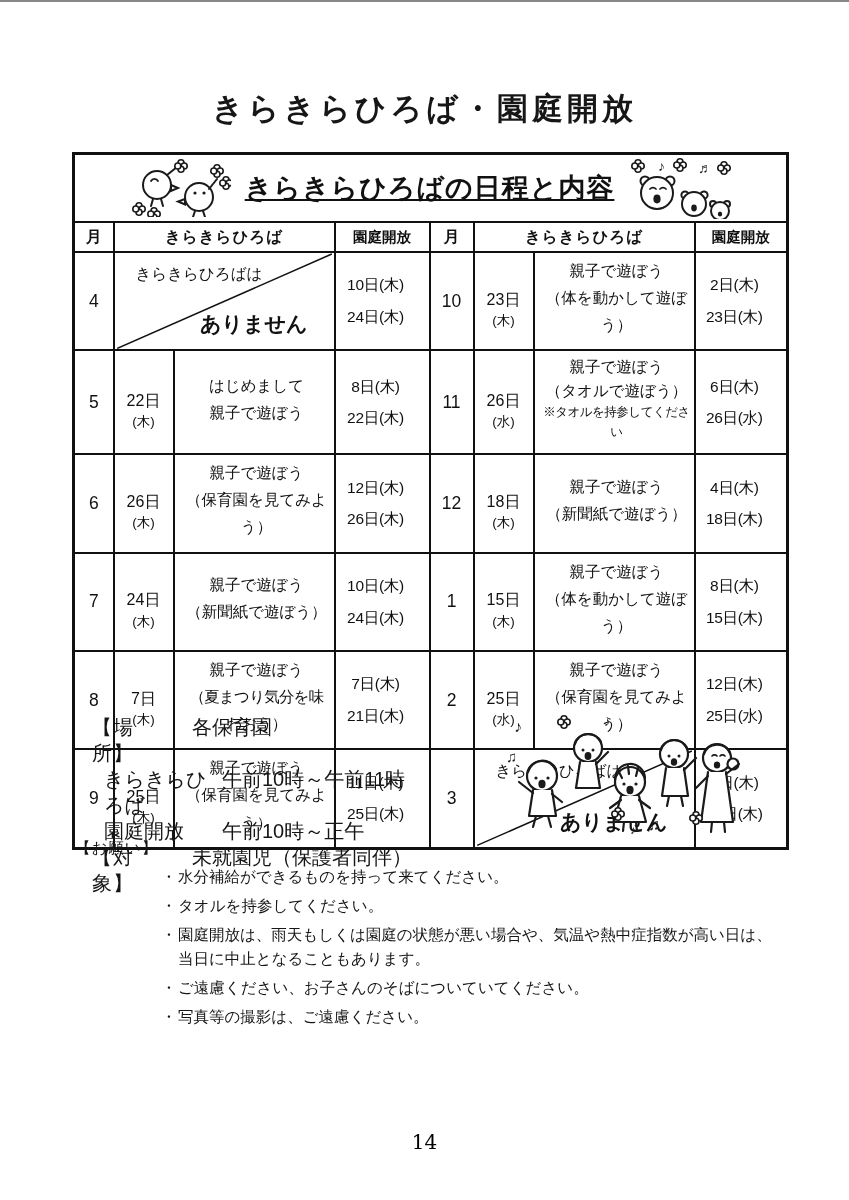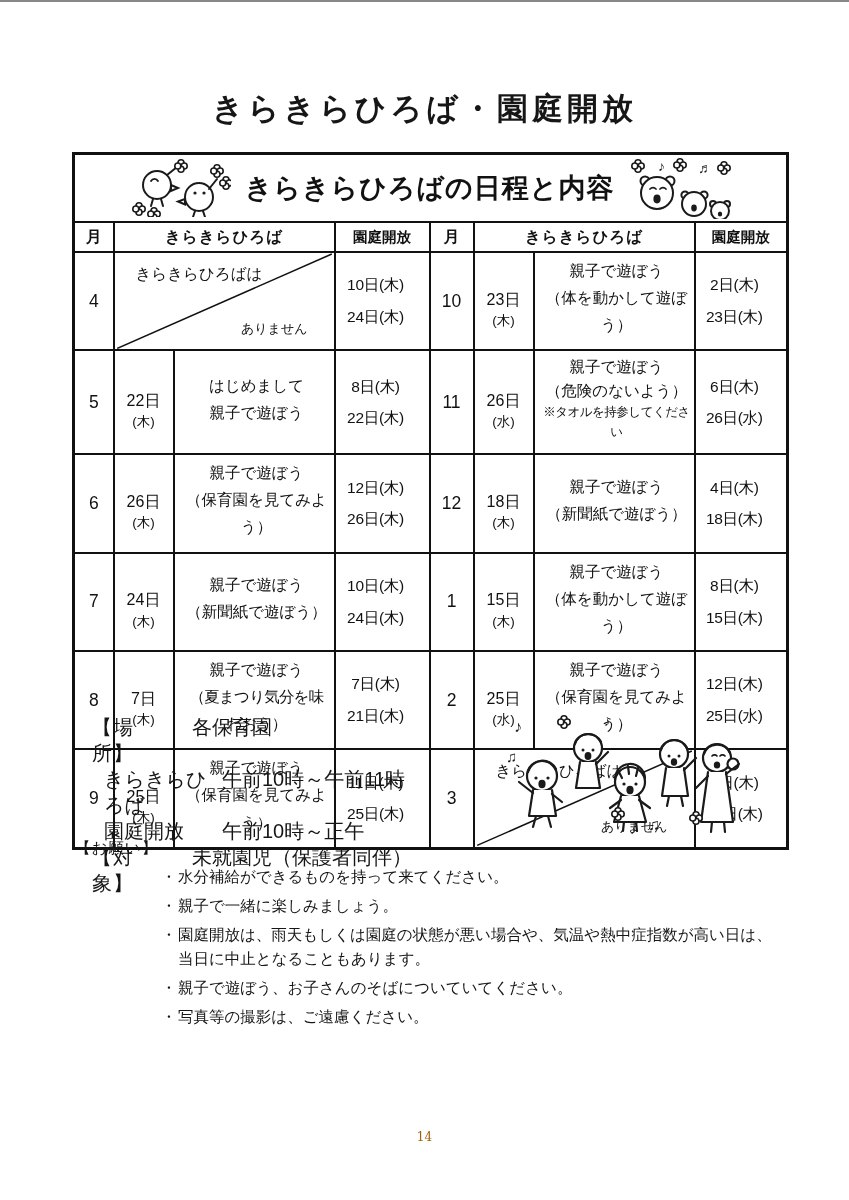--- a/index.html
+++ b/index.html
@@ -21,21 +21,21 @@
     position:absolute; left:72px; top:150px; width:714px;
     border-collapse:collapse; table-layout:fixed;
     border:3px solid #111; background:#fff;
   }
   table.sched td { border:2px solid #111; text-align:center; vertical-align:middle; color:#111; }
 
   td.band {
     height:61px; border-bottom:3px solid #111; padding:2px 6px;
   }
   .band-inner { display:flex; align-items:center; justify-content:center; gap:14px; }
-  .band-title { font-size:27px; font-weight:700; letter-spacing:1px; white-space:nowrap; }
+  .band-title { font-size:27px; font-weight:700; letter-spacing:1px; white-space:nowrap;text-decoration:underline; }
 
   tr.colhead td { height:30px; font-weight:600; padding:2px 0; }
   .h-month  { font-size:16px; }
   .h-hiroba { font-size:15.5px; letter-spacing:1px; }
   .h-entei  { font-size:14.5px; }
 
   tr.datarow td { height:75px; }
   td.divider { border-left:5px solid #111; }
 
   td.month-cell { font-size:17.5px; }
@@ -44,21 +44,21 @@
   .dow { font-size:13.5px; }
 
   td.activity-cell { text-align:left; padding:4px 3px 11px 8px; font-size:15.5px; line-height:1.75; }
   .act-note { font-size:12.5px; letter-spacing:-0.5px; }
 
   td.entei-cell { text-align:right; padding-right:13px; font-size:15.5px; line-height:2.05; letter-spacing:-0.3px; }
 
   td.noevent-cell { position:relative; padding:16px; }
   .diag { position:absolute; inset:0; width:100%; height:100%; }
   .noev1 { position:absolute; top:11px;  left:21px;  font-size:15.5px; }
-  .noev2 { position:absolute; bottom:11px; right:26px; font-size:13px; }
+  .noev2 { position:absolute; bottom:11px; right:26px; font-size:21px;font-weight:bold; }
 
   
   .info { position:absolute; left:92px; top:712px; font-size:20px; line-height:26px; }
   .info-row { display:flex; }
   .info-label { width:88px; letter-spacing:1px; }
   .info-value { margin-left:12px; }
   .time-lines { margin-left:12px; }
   .time-line { display:flex; }
   .time-name { width:118px; }
 
@@ -70,21 +70,21 @@
   .req-bullet { width:17px; flex:0 0 17px; }
   .req-text { flex:1; }
 
   
   .illus { display:block; }
   .kids-illus { position:absolute; left:500px; top:702px; }
 
   
   .page-num {
     position:absolute; top:1128px; left:0; width:100%;
-    text-align:center; font-family:"DejaVu Serif", serif; font-size:12px; color:#a16207;
+    text-align:center; font-family:"DejaVu Serif", serif; font-size:20px; color:#000000;
   }
 </style>
 </head>
 <body>
 
 <div class="page">
 
   <div class="doc-title">きらきらひろば・園庭開放</div>
 
   <table class="sched">
@@ -209,21 +209,21 @@
         <div>8日(木)</div>
         <div>22日(木)</div>
       </td>
       <td class="month-cell divider">11</td>
       <td class="date-cell">
         <div>26日</div>
         <div class="dow">(水)</div>
       </td>
       <td class="activity-cell" style="line-height:1.55;">
         <div>親子で遊ぼう</div>
-        <div>（危険のないよう）</div>
+        <div>（タオルで遊ぼう）</div>
         <div class="act-note">※タオルを持参してください</div>
       </td>
       <td class="entei-cell">
         <div>6日(木)</div>
         <div>26日(水)</div>
       </td>
     </tr>
 
     <tr class="datarow">
       <td class="month-cell">6</td>
@@ -433,29 +433,29 @@
 
   <div class="requests">
     <div class="req-label">【お願い】</div>
     <div class="req-items">
       <div class="req-item">
         <span class="req-bullet">・</span>
         <span class="req-text">水分補給ができるものを持って来てください。</span>
       </div>
       <div class="req-item">
         <span class="req-bullet">・</span>
-        <span class="req-text">親子で一緒に楽しみましょう。</span>
+        <span class="req-text">タオルを持参してください。</span>
       </div>
       <div class="req-item">
         <span class="req-bullet">・</span>
         <span class="req-text">園庭開放は、雨天もしくは園庭の状態が悪い場合や、気温や熱中症指数が高い日は、当日に中止となることもあります。</span>
       </div>
       <div class="req-item">
         <span class="req-bullet">・</span>
-        <span class="req-text">親子で遊ぼう、お子さんのそばについていてください。</span>
+        <span class="req-text">ご遠慮ください、お子さんのそばについていてください。</span>
       </div>
       <div class="req-item">
         <span class="req-bullet">・</span>
         <span class="req-text">写真等の撮影は、ご遠慮ください。</span>
       </div>
     </div>
   </div>
 
   <div class="page-num">14</div>
 

